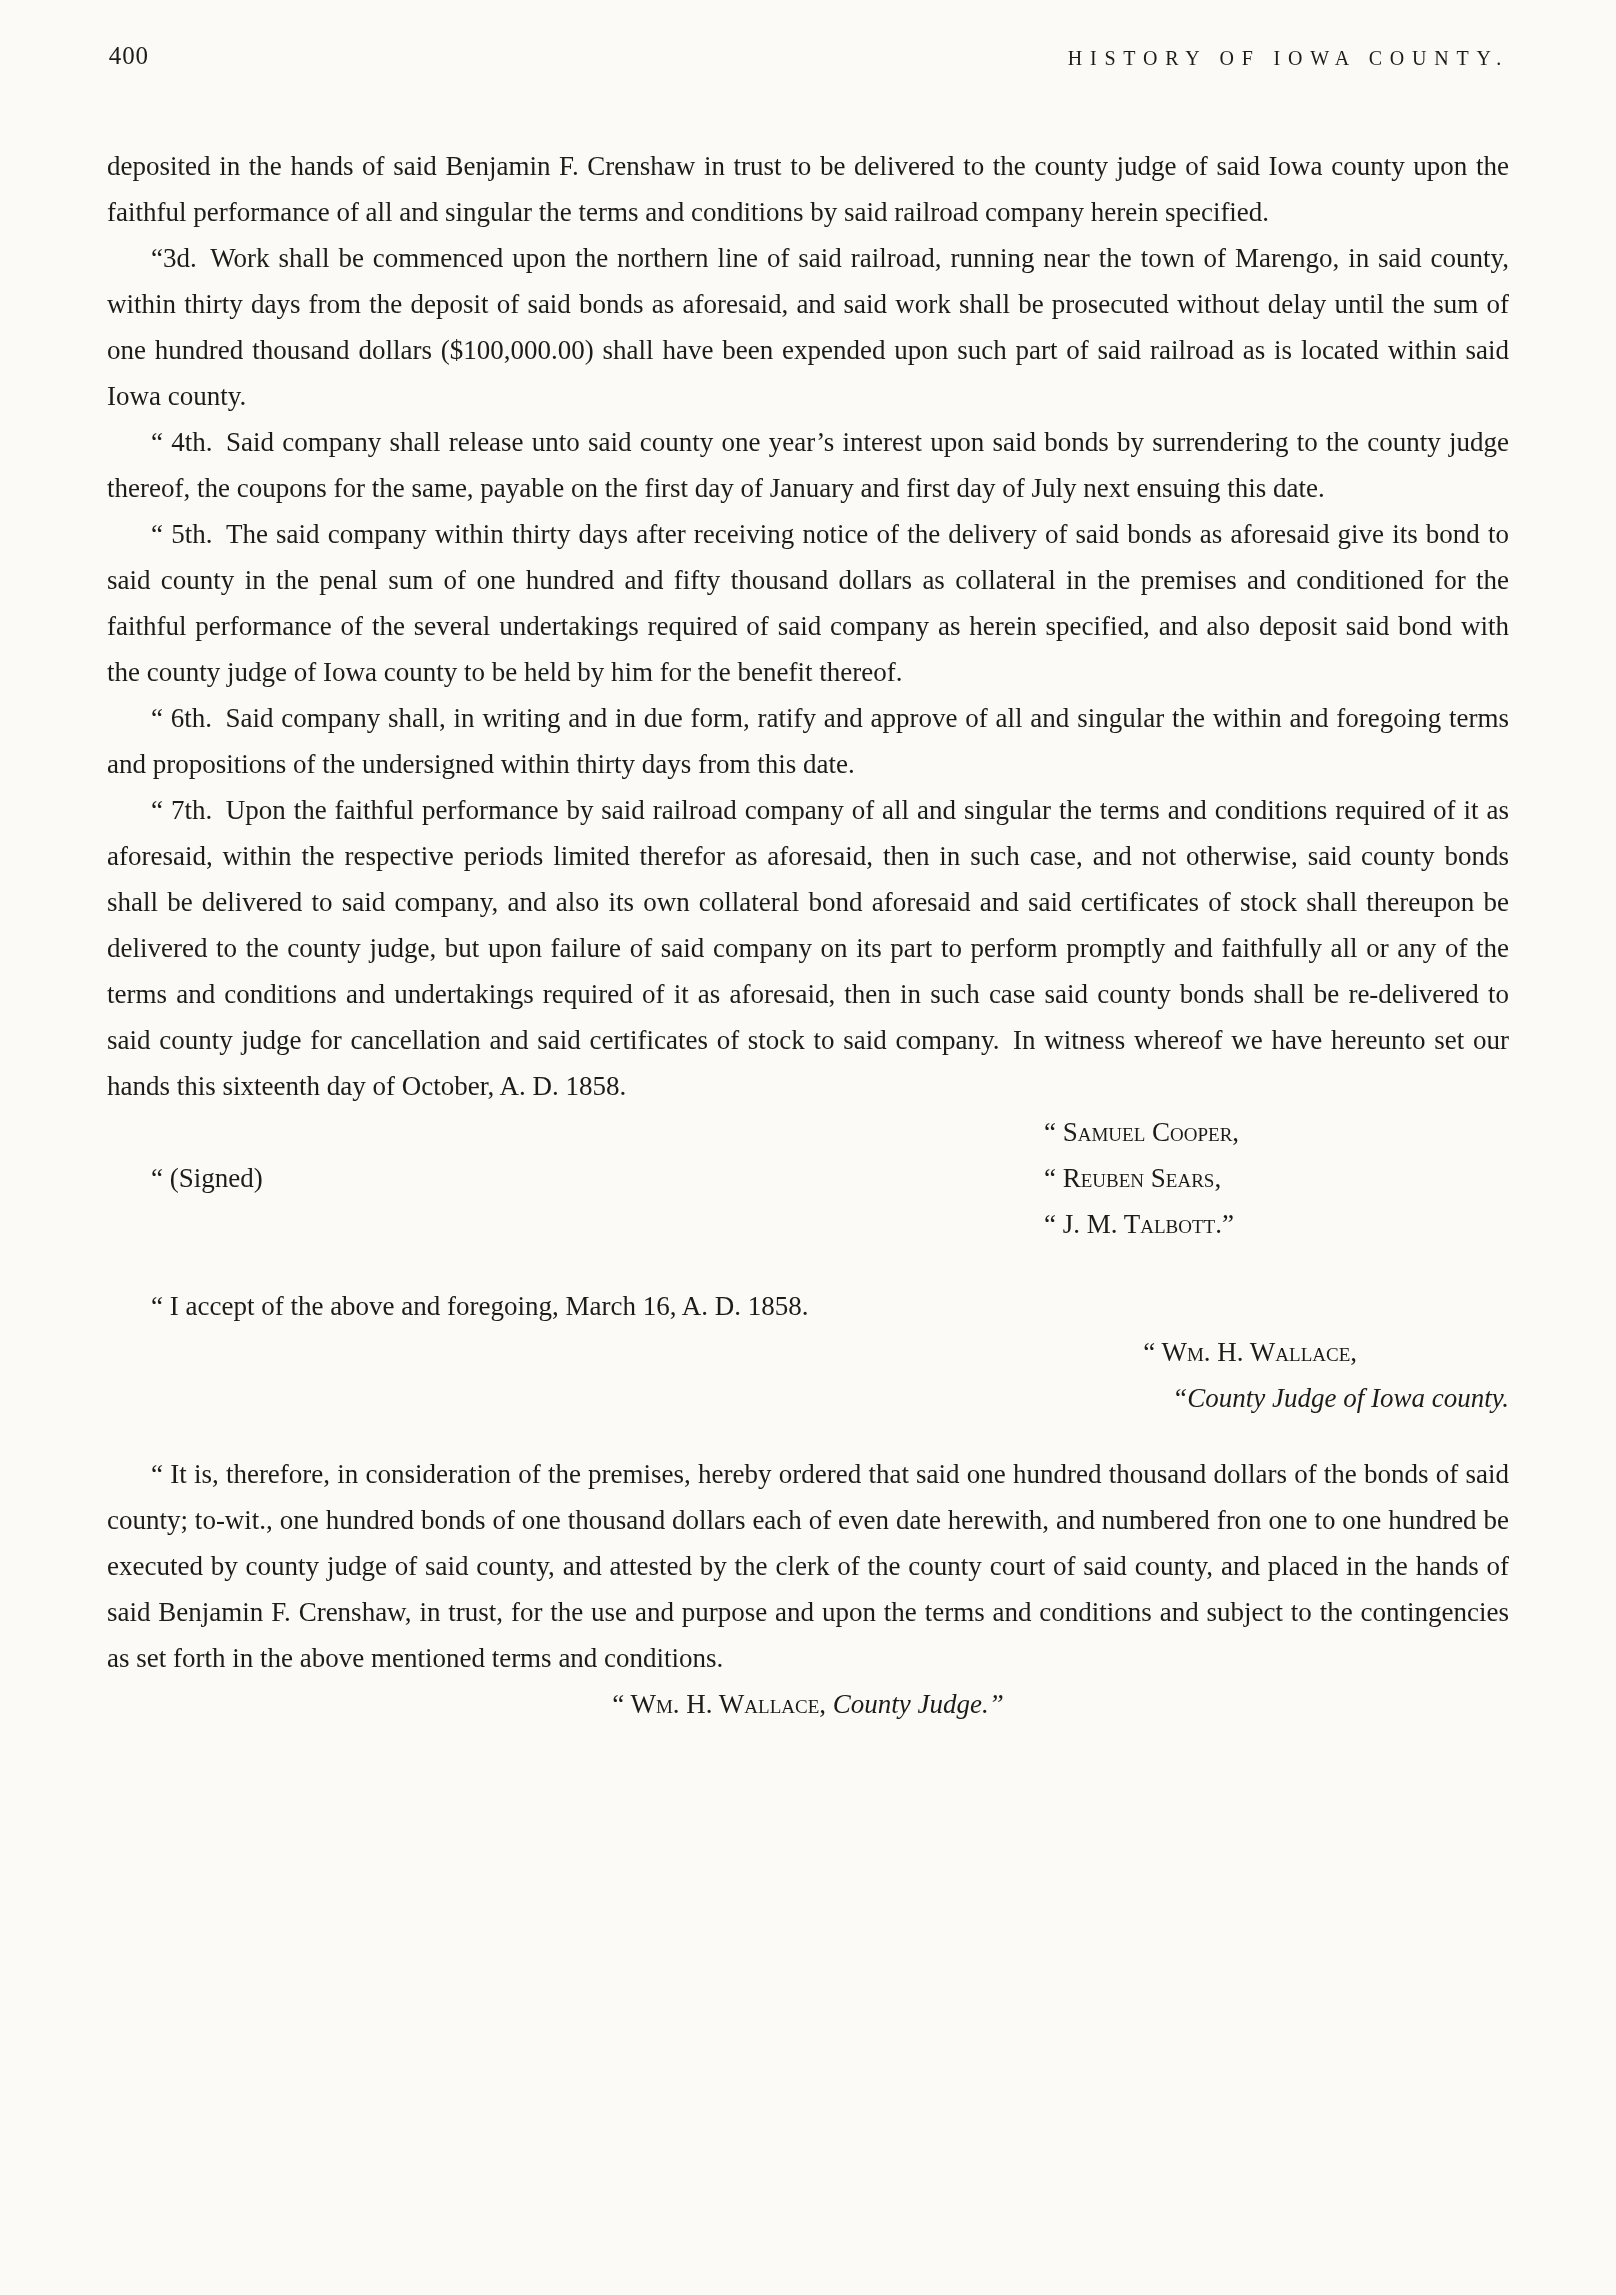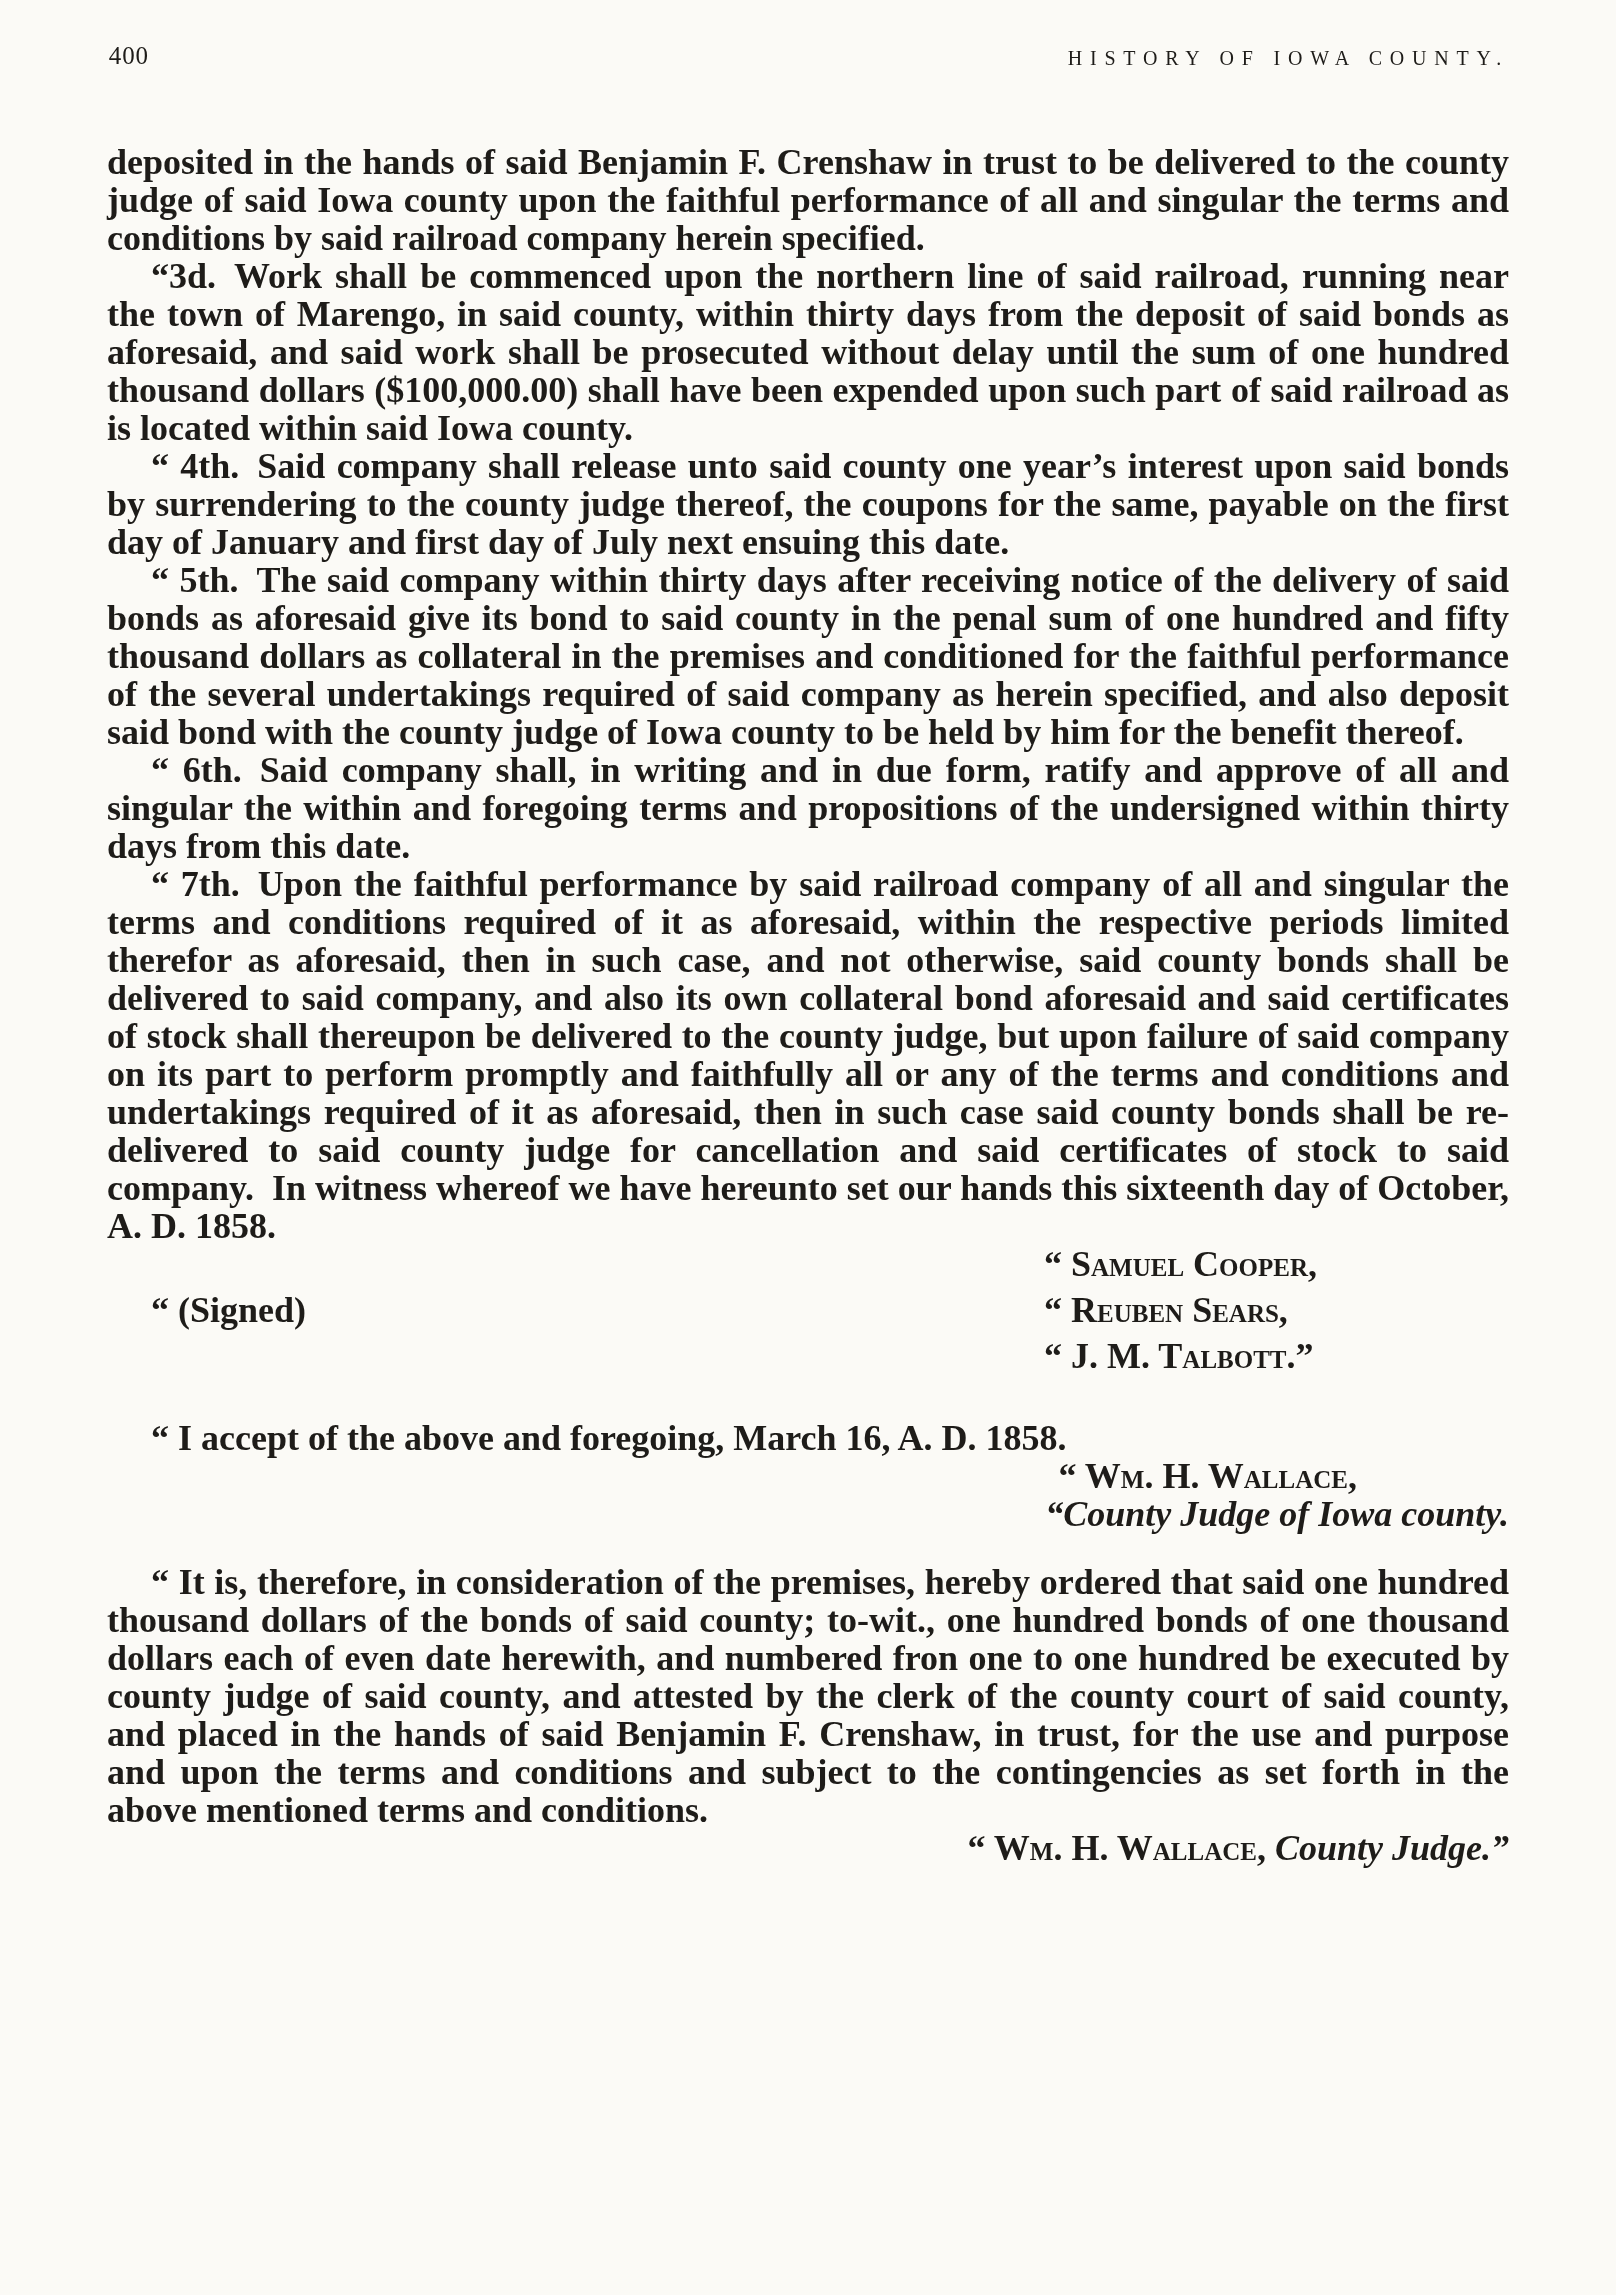--- a/index.html
+++ b/index.html
@@ -34,24 +34,23 @@
     position: absolute;
     left: 0;
     right: 0;
     top: 4.6px;
     text-align: right;
     font-size: 20px;
     letter-spacing: 7.8px;
     font-weight: normal;
   }
   .body-text {
-    font-size: 36px;
-    line-height: 38px;
+    font-size: 27px;
+    line-height: 46px;
     text-align: justify;
-    font-weight: bold;
   }
   .para {
     margin: 0;
     text-indent: 44px;
   }
   .para.flush { text-indent: 0; }
   .sig-block { position: relative; }
   .sig-row { position: relative; min-height: 46px; }
   .sig-signed {
     display: inline-block;
@@ -66,21 +65,21 @@
   .smallcaps { font-variant: small-caps; }
   .italic { font-style: italic; }
   .accept-sig-name {
     text-align: right;
     padding-right: 152px;
   }
   .accept-sig-title {
     text-align: right;
     font-style: italic;
   }
-  .final-sig { text-align: right; }
+  .final-sig { text-align: center; }
   .gap-md { margin-top: 36px; }
   .gap-lg { margin-top: 30px; }
 </style>
 </head>
 <body>
 
 <div class="page">
 
   <div class="header">
     <span class="page-number">400</span>

